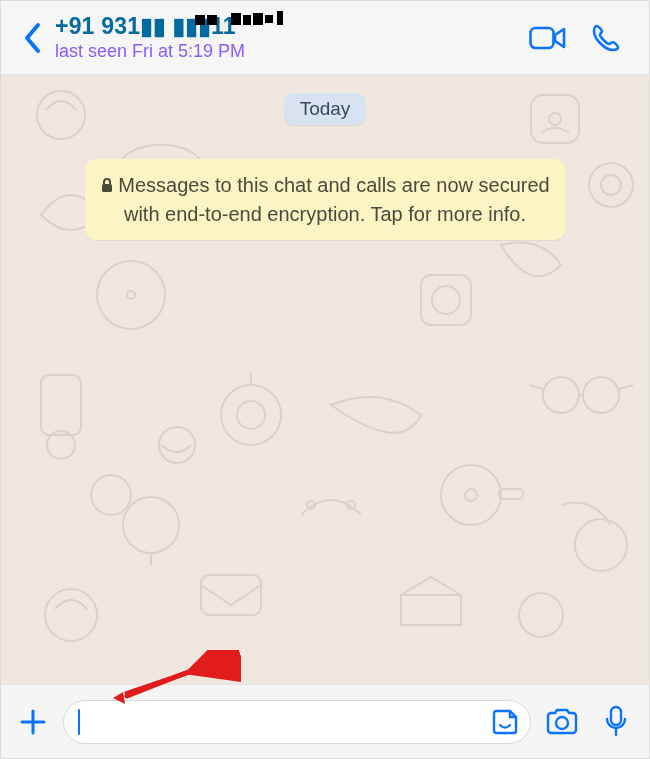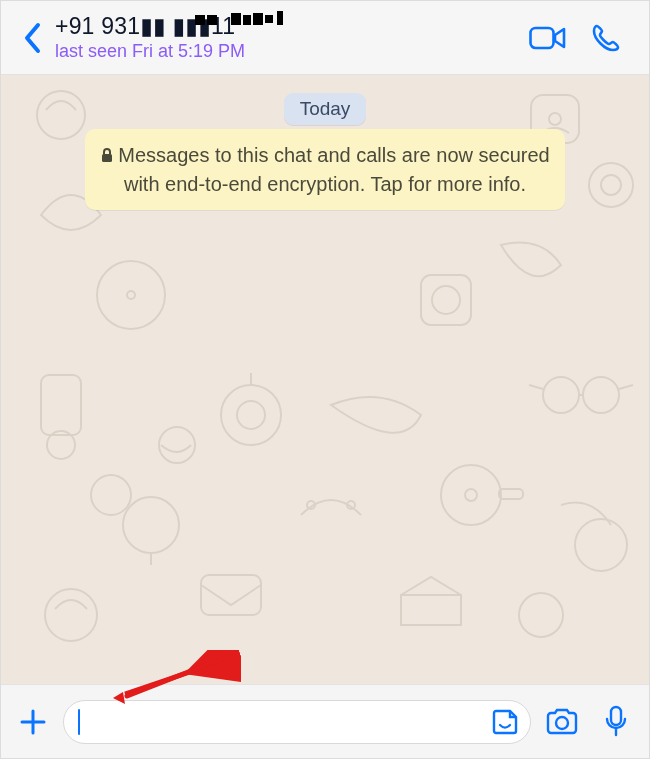--- a/index.html
+++ b/index.html
@@ -2,29 +2,29 @@
 <html><head>
   <meta charset="utf-8">
   <style>
     * { margin:0; padding:0; box-sizing:border-box; }
     html,body { width:650px; height:759px; font-family:-apple-system, Helvetica, Arial, sans-serif; }
     .frame { width:650px; height:759px; background:#fff; position:relative; border:1px solid #dcdcdc; }
     
     .header { height:74px; background:#f6f6f7; display:flex; align-items:center; padding:0 14px; border-bottom:1px solid #e2e2e2; }
     .back { width:34px; height:40px; display:flex; align-items:center; justify-content:center; }
     .title-block { flex:1; padding-left:6px; display:flex; flex-direction:column; justify-content:center; line-height:1.15; }
-    .contact-name { font-size:23px; font-weight:400; color:#0f172a; letter-spacing:0.2px; }
+    .contact-name { font-size:23px; font-weight:700; color:#0369a1; letter-spacing:0.2px; }
     .last-seen { font-size:18px; color:#8b5cf6; margin-top:2px; }
     .hicon { width:58px; height:40px; display:flex; align-items:center; justify-content:center; }
     
     .chat { position:absolute; top:74px; left:0; right:0; bottom:74px; background:#efe7de; overflow:hidden; }
     .chat svg.pattern { position:absolute; inset:0; }
     .chat-inner { position:relative; z-index:2; display:flex; flex-direction:column; align-items:center; padding-top:18px; }
     .date-pill { background:#d9e2f1; color:#3a4a66; font-size:19px; font-weight:500; padding:5px 16px; border-radius:9px; box-shadow:0 1px 0 rgba(0,0,0,.08); }
-    .encrypt-box { margin-top:4px; background:#fdf4c5; color:#4a4a3b; font-size:20px; line-height:1.4; padding:12px 8px; border-radius:10px; max-width:480px; text-align:center; box-shadow:0 1px 0 rgba(0,0,0,.06); }
+    .encrypt-box { margin-top:34px; background:#fdf4c5; color:#4a4a3b; font-size:20px; line-height:1.4; padding:12px 8px; border-radius:10px; max-width:480px; text-align:center; box-shadow:0 1px 0 rgba(0,0,0,.06); }
     .lock { display:inline-block; vertical-align:-1px; margin-right:4px; }
     
     .footer { position:absolute; left:0; right:0; bottom:0; height:74px; background:#f5f5f6; border-top:1px solid #e2e2e2; display:flex; align-items:center; padding:0 10px; gap:8px; }
     .plus { width:44px; height:44px; display:flex; align-items:center; justify-content:center; }
     .input-wrap { flex:1; height:44px; background:#fff; border:1px solid #d9d9db; border-radius:22px; display:flex; align-items:center; padding:0 8px 0 14px; position:relative; }
     .caret { width:2px; height:26px; background:#0b74ff; border-radius:1px; }
     .msg-input { border:none; outline:none; flex:1; font-size:20px; background:transparent; margin-left:4px; }
     .sticker-btn { width:34px; height:34px; display:flex; align-items:center; justify-content:center; }
     .ficon { width:46px; height:44px; display:flex; align-items:center; justify-content:center; }
     

